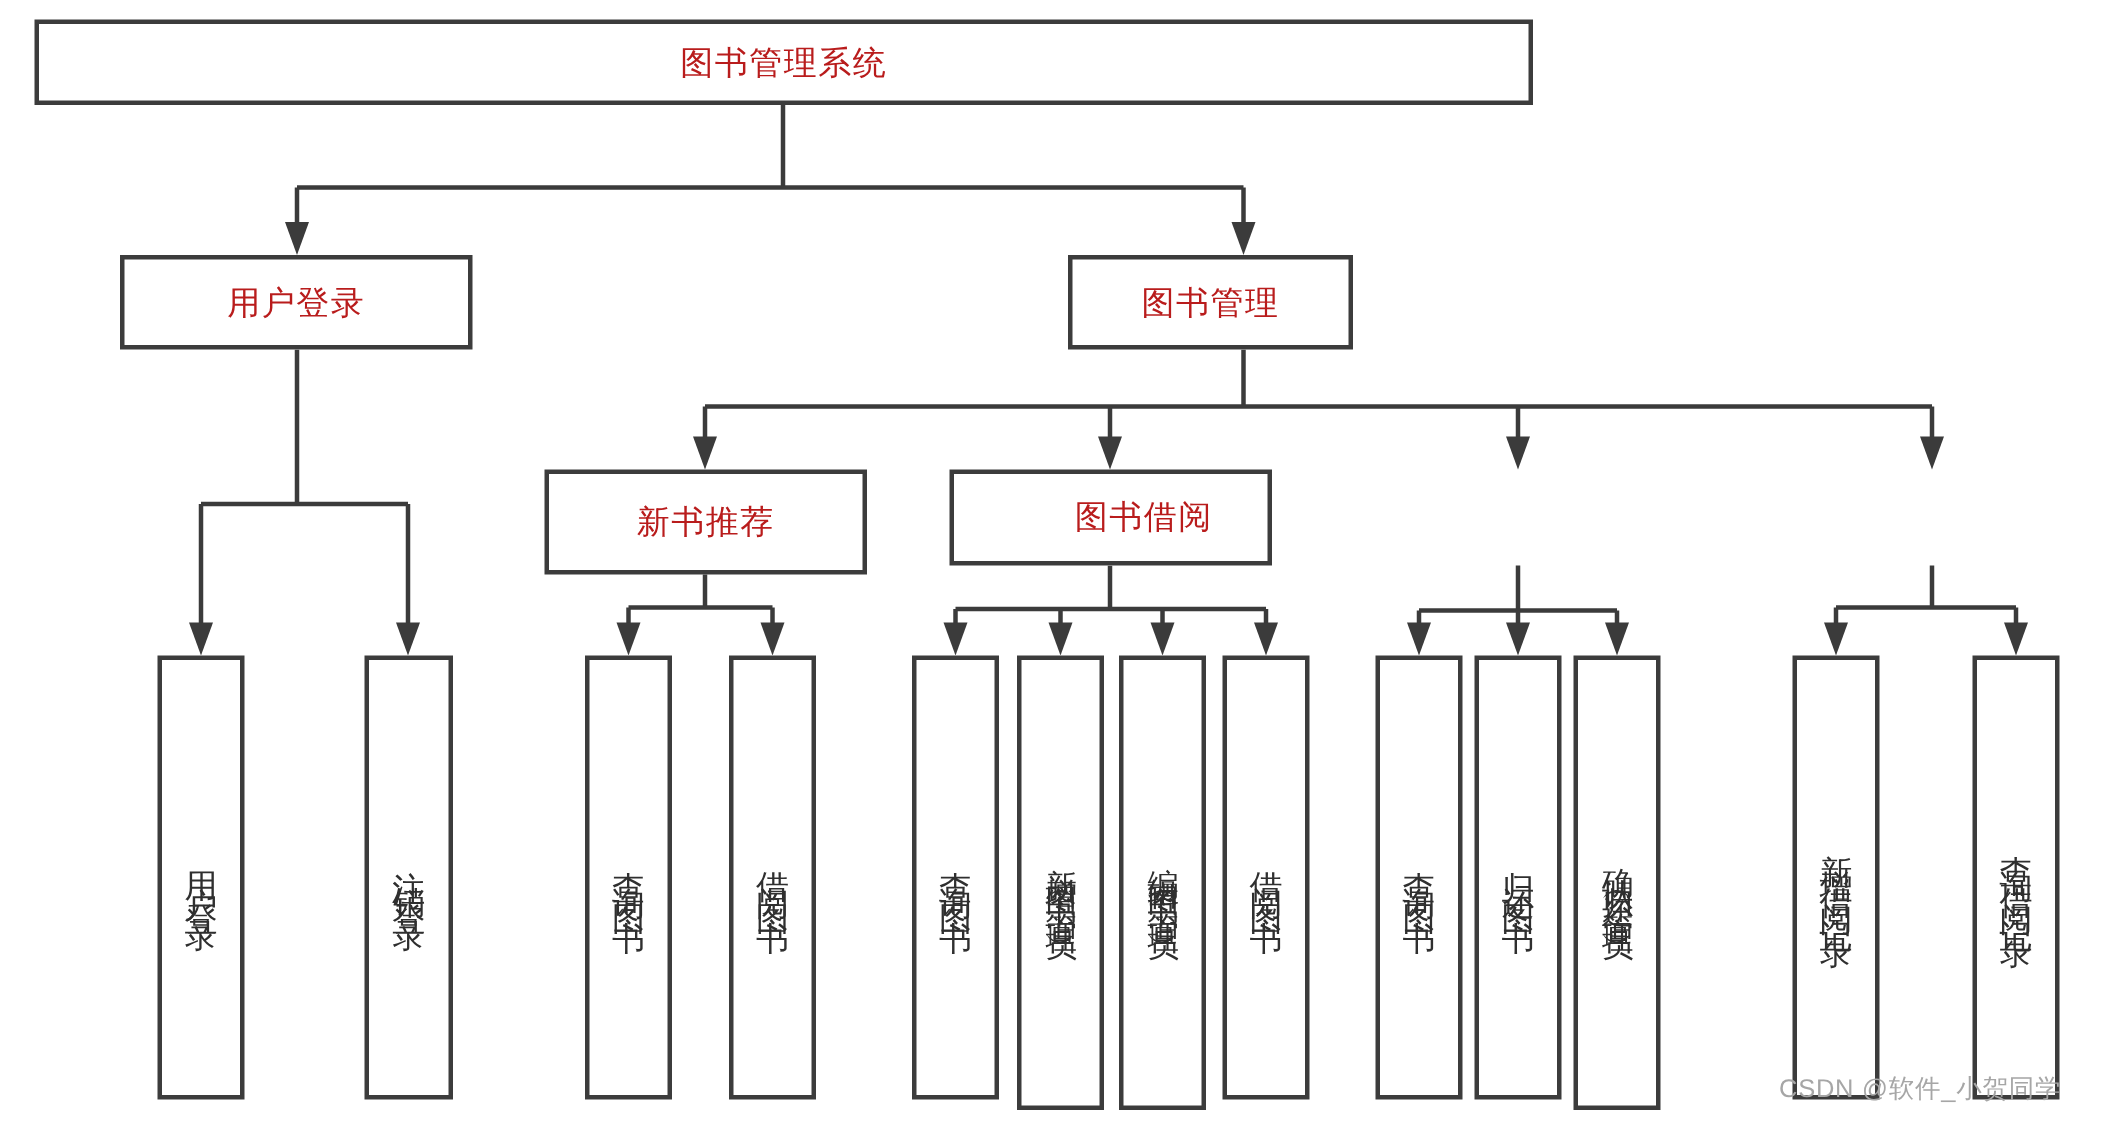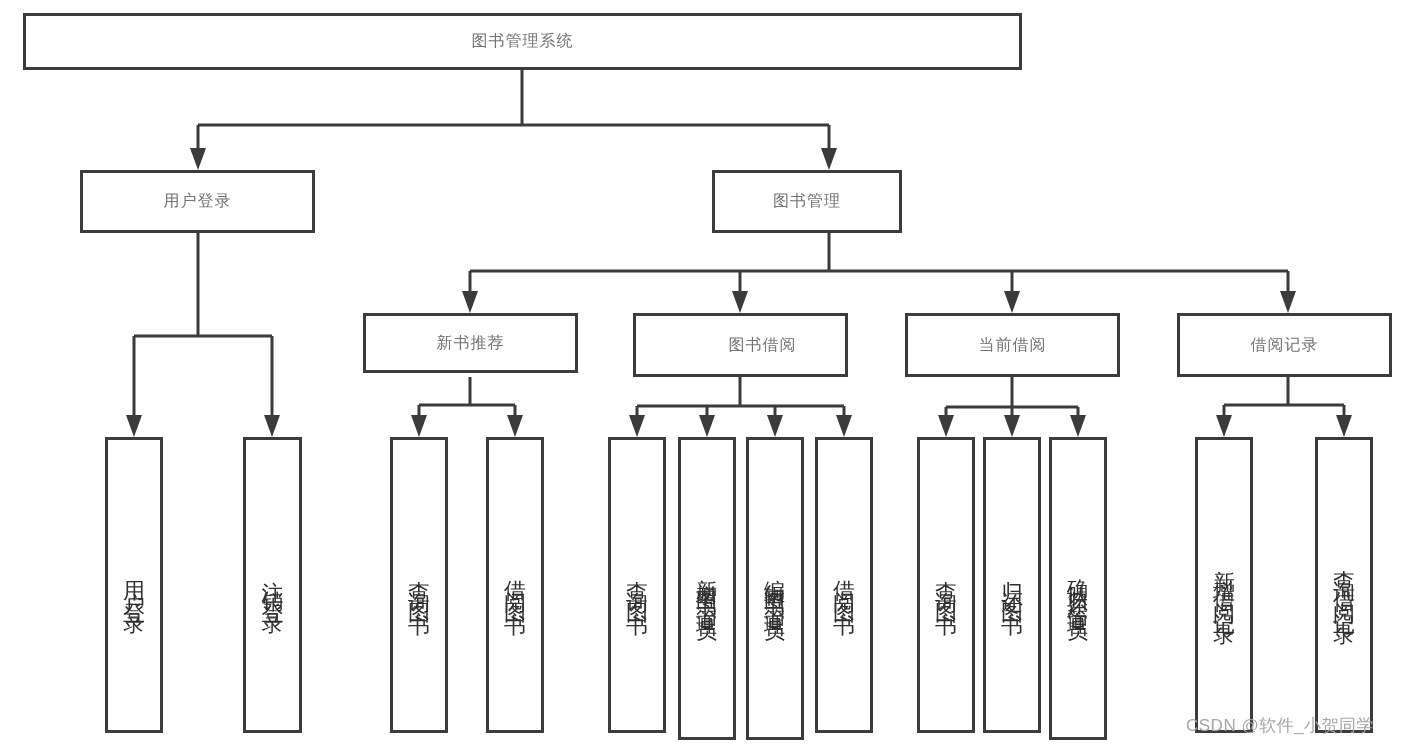--- a/index.html
+++ b/index.html
@@ -26,22 +26,22 @@
     position: absolute;
     box-sizing: border-box;
     border: 3px solid #3c3c3c;
     background: #ffffff;
     display: flex;
     align-items: center;
     justify-content: center;
     z-index: 2;
   }
   .hbox span {
-    font-size: 16px;
-    color: #737373;
+    font-size: 22px;
+    color: #b91c1c;
     letter-spacing: 1px;
     white-space: nowrap;
   }
   .vbox {
     position: absolute;
     box-sizing: border-box;
     border: 3px solid #3c3c3c;
     background: #ffffff;
     display: flex;
     align-items: center;
@@ -158,32 +158,26 @@
     <span>图书管理系统</span>
   </div>
 
   <div class="hbox" style="left:80px; top:170px; width:235px; height:63px;">
     <span>用户登录</span>
   </div>
   <div class="hbox" style="left:712px; top:170px; width:190px; height:63px;">
     <span>图书管理</span>
   </div>
 
-  <div class="hbox" style="left:363px; top:313px; width:215px; height:60px;">
+  <div class="hbox" style="left:363px; top:313px; width:215px; height:70px;">
     <span>新书推荐</span>
   </div>
   <div class="hbox" style="left:633px; top:313px; width:215px; height:64px;padding-left:44px;">
     <span>图书借阅</span>
   </div>
-  <div class="hbox" style="left:905px; top:313px; width:215px; height:64px;">
-    <span>当前借阅</span>
-  </div>
-  <div class="hbox" style="left:1177px; top:313px; width:215px; height:64px;">
-    <span>借阅记录</span>
-  </div>
 
   <div class="vbox" style="left:105px; top:437px; width:58px; height:296px;">
     <span>用户登录</span>
   </div>
   <div class="vbox" style="left:243px; top:437px; width:59px; height:296px;">
     <span>注销登录</span>
   </div>
 
   <div class="vbox" style="left:390px; top:437px; width:58px; height:296px;">
     <span>查询图书</span>

